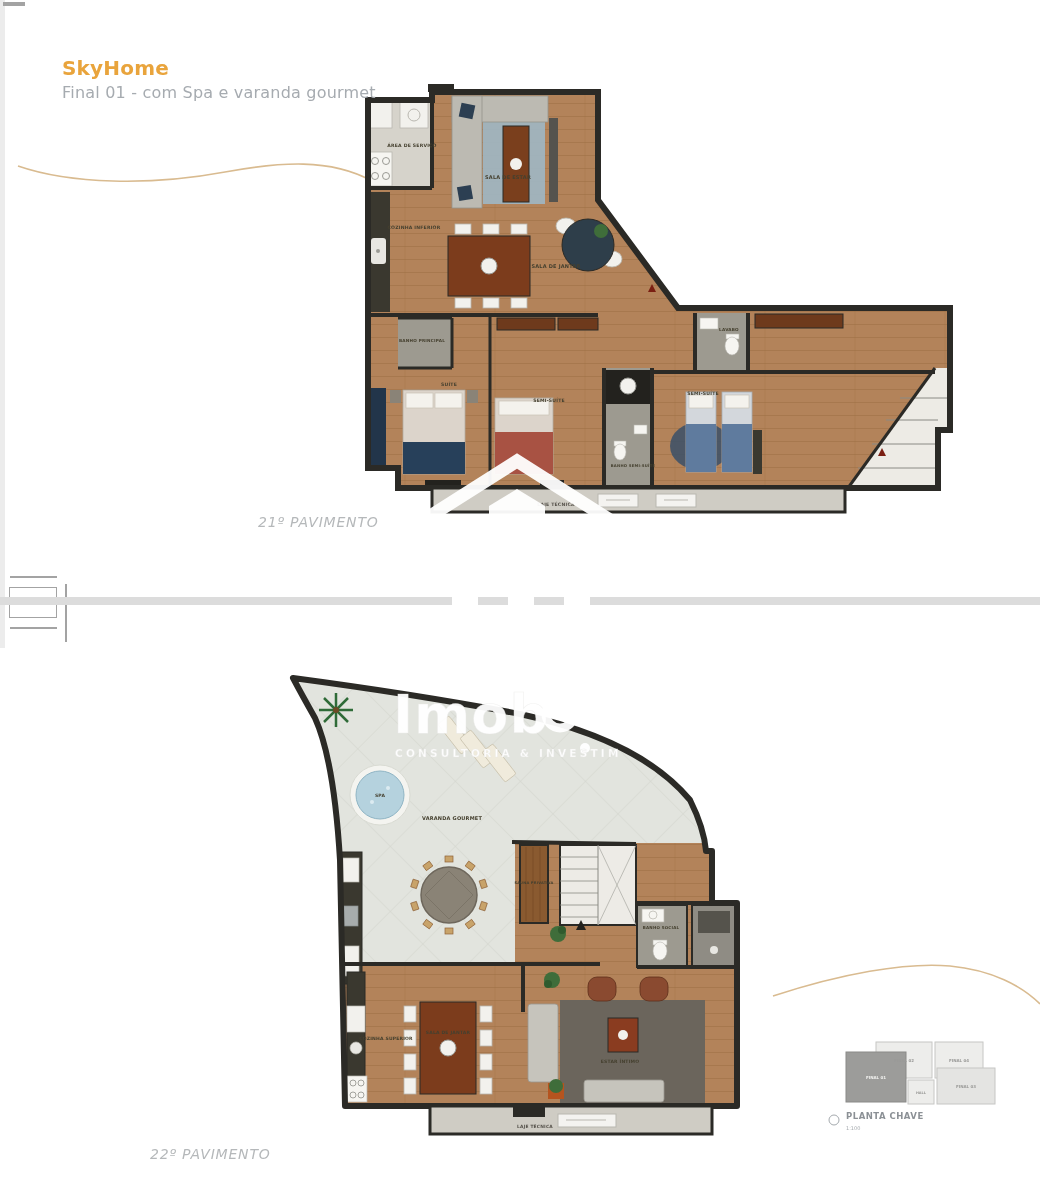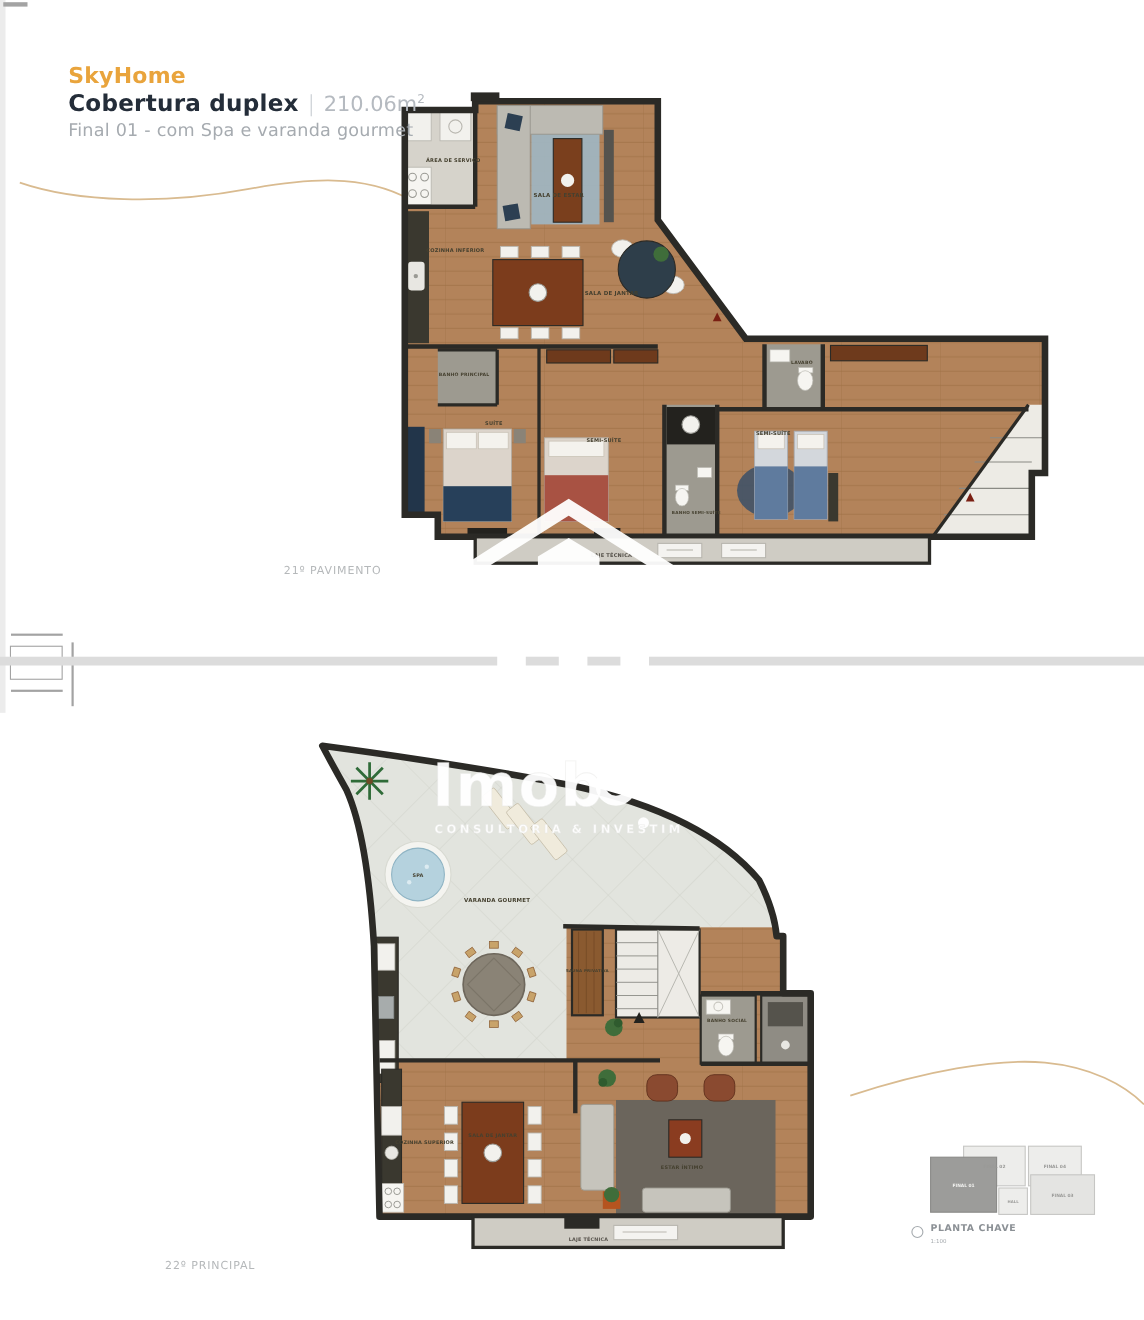--- a/index.html
+++ b/index.html
@@ -19,21 +19,21 @@
   
   .header{position:absolute;left:62px;top:56px;z-index:2;}
   .brand{font-size:20px;font-weight:700;color:#E9A43C;letter-spacing:.2px;}
   .title-row{display:flex;align-items:baseline;margin-top:2px;}
   .title{font-size:21px;font-weight:800;color:#242D39;letter-spacing:.2px;}
   .sep{font-size:20px;font-weight:300;color:#C5CAD0;margin:0 8px;}
   .area{font-size:19px;font-weight:400;color:#B5BAC0;}
   .area sup{font-size:11px;}
   .subtitle{margin-top:3px;font-size:16px;color:#A6ABB0;letter-spacing:.2px;}
 
-  .caption{position:absolute;z-index:2;font-size:10px;letter-spacing:.8px;color:#B5B8BA;}
+  .caption{position:absolute;z-index:2;font-size:14px;letter-spacing:.8px;color:#B5B8BA;font-style:italic;}
   .caption-1{left:258px;top:514px;}
   .caption-2{left:150px;top:1146px;}
 
   
   .lbl{font-family:"DejaVu Sans",sans-serif;fill:#45402f;font-weight:700;
        text-anchor:middle;letter-spacing:.2px;}
   .lbl-laje{fill:#55514a;}
   .kp-lbl{font-family:"DejaVu Sans",sans-serif;fill:#9A9A98;font-weight:600;text-anchor:middle;}
   .kp-lbl-hi{fill:#F2F2F0;}
   .kp-title{font-family:"DejaVu Sans",sans-serif;fill:#8B9095;font-weight:700;letter-spacing:.5px;}
@@ -49,30 +49,25 @@
   <div class="left-strip"></div>
   <div class="top-dash"></div>
   <div class="tick-a"></div>
   <div class="mark-box"></div>
   <div class="tick-c"></div>
   <div class="vline"></div>
   <div class="divider-bar"></div>
 
   <div class="header">
     <div class="brand">SkyHome</div>
-    <div class="title-row">
-      <span class="title">Cobertura duplex</span>
-      <span class="sep">|</span>
-      <span class="area"><span>210.06m</span><sup>2</sup></span>
-    </div>
     <div class="subtitle">Final 01 - com Spa e varanda gourmet</div>
   </div>
 
   <div class="caption caption-1">21º PAVIMENTO</div>
-  <div class="caption caption-2">22º PRINCIPAL</div>
+  <div class="caption caption-2">22º PAVIMENTO</div>
 
   <svg class="scene" width="1040" height="1200" viewBox="0 0 1040 1200">
 
     <defs>
       <pattern id="wood1" width="90" height="13" patternUnits="userSpaceOnUse">
         <rect width="90" height="13" fill="#B3835A"></rect>
         <line x1="0" y1="12.5" x2="90" y2="12.5" stroke="#9C6E42" stroke-width="1" opacity="0.55"></line>
         <line x1="45" y1="0" x2="45" y2="13" stroke="#9C6E42" stroke-width="1" opacity="0.3"></line>
       </pattern>
       <pattern id="tiles" width="46" height="46" patternUnits="userSpaceOnUse" patternTransform="rotate(45)">

